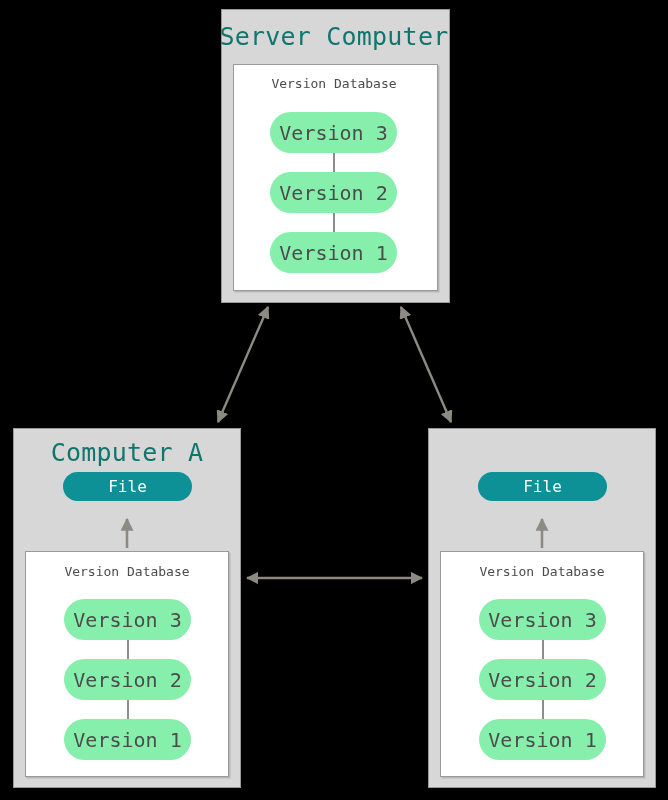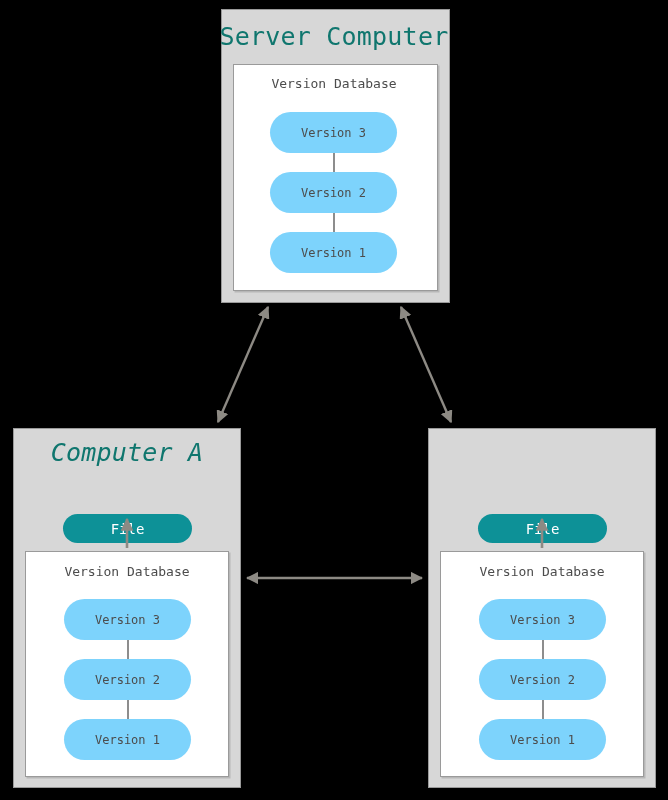--- a/index.html
+++ b/index.html
@@ -66,23 +66,23 @@
   #server-vdb-title { top: 76px;  }
   #a-vdb-title      { top: 564px; }
   #b-vdb-title      { top: 564px; }
 
   
   .pill {
     position: absolute;
     width: 127px;
     height: 41px;
     border-radius: 21px;
-    background: #7dd3fc;
+    background: #86efac;
     color: #4c4c4c;
-    font-size: 12px;
+    font-size: 20px;
     display: flex;
     align-items: center;
     justify-content: center;
     box-sizing: border-box;
     white-space: nowrap;
   }
 
   
   .pill-connector {
     position: absolute;
@@ -91,27 +91,26 @@
   }
 
   
   .file-pill {
     position: absolute;
     width: 129px;
     height: 29px;
     border-radius: 22px;
     background: #0d9197;
     color: #ffffff;
-    font-size: 14px;
+    font-size: 16px;
     display: flex;
     align-items: center;
     justify-content: center;
     box-sizing: border-box;
     white-space: nowrap;
-    margin-top: 42px;
   }
 
   
   #arrow-layer {
     position: absolute;
     left: 0; top: 0;
     width: 668px;
     height: 800px;
     pointer-events: none;
   }
@@ -127,21 +126,21 @@
   <div class="vdb-box" id="server-vdb"></div>
   <div class="vdb-title" id="server-vdb-title">Version Database</div>
 
   <div class="pill" style="left:270px; top:112px;">Version 3</div>
   <div class="pill-connector" style="left:333px; top:153px; height:19px;"></div>
   <div class="pill" style="left:270px; top:172px;">Version 2</div>
   <div class="pill-connector" style="left:333px; top:213px; height:19px;"></div>
   <div class="pill" style="left:270px; top:232px;">Version 1</div>
 
   <div class="computer-box" id="computer-a-box"></div>
-  <div class="box-title" id="computer-a-title" style="left:13px; width:228px;font-style:italic;">Computer A</div>
+  <div class="box-title" id="computer-a-title" style="left:13px; width:228px;">Computer A</div>
 
   <div class="file-pill" style="left:63px; top:472px;">File</div>
 
   <div class="vdb-box" id="a-vdb"></div>
   <div class="vdb-title" id="a-vdb-title" style="left:25px; width:204px;">Version Database</div>
 
   <div class="pill" style="left:64px; top:599px;">Version 3</div>
   <div class="pill-connector" style="left:127px; top:640px; height:19px;"></div>
   <div class="pill" style="left:64px; top:659px;">Version 2</div>
   <div class="pill-connector" style="left:127px; top:700px; height:19px;"></div>

